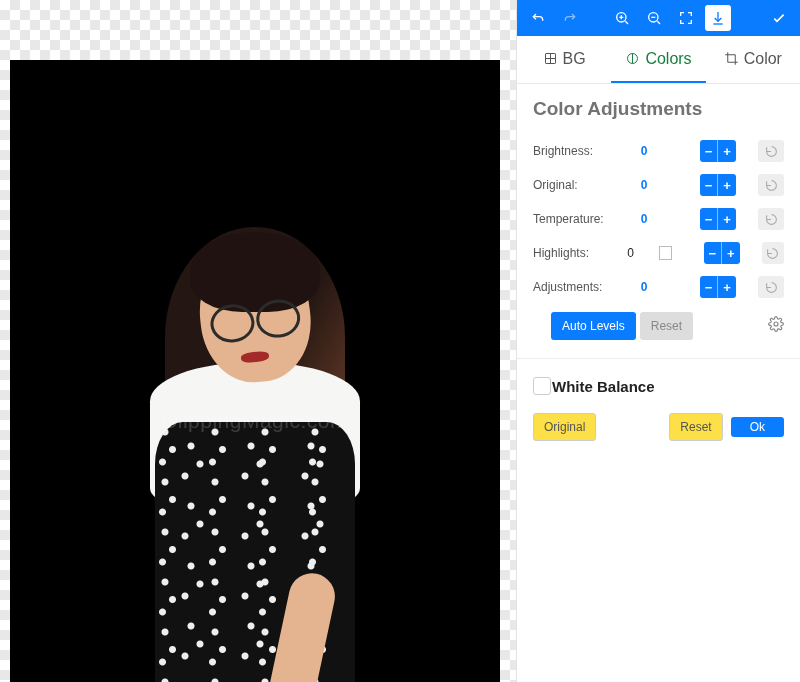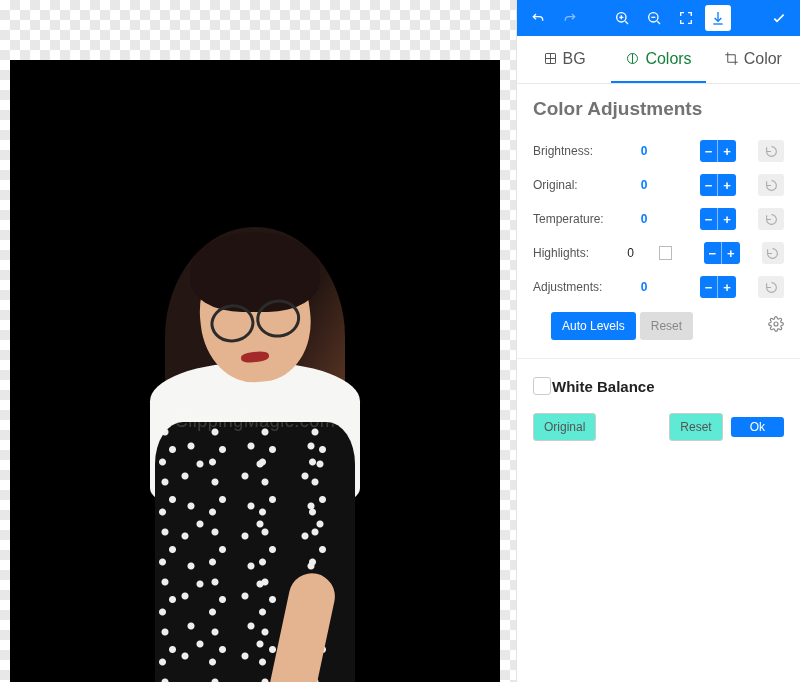--- a/index.html
+++ b/index.html
@@ -20,21 +20,21 @@
     left: 10px; top: 60px;
     width: 490px; height: 622px;
     background: #000;
     overflow: hidden;
   }
   .watermark {
     position: absolute;
     left: 50%; top: 58%;
     transform: translate(-50%,-50%);
     color: rgba(255,255,255,0.18);
-    font-size: 18px;
+    font-size: 21px;
     font-weight: 500;
     letter-spacing: 0.5px;
     pointer-events: none;
   }
   
   .person {
     position: absolute;
     left: 50%; bottom: 0;
     transform: translateX(-50%);
     width: 260px; height: 490px;
@@ -193,21 +193,21 @@
   }
   .checkbox {
     width:18px; height:18px; border:1px solid #ccc; border-radius:3px;
     background:#fff; cursor:pointer;
   }
 
   .footer-row {
     display:flex; gap:8px; align-items:center;
     margin-top:10px;
   }
-  .btn-outline { background:#5eead4; border:1px solid #ccc; color:#555; }
+  .btn-outline { background:#fde047; border:1px solid #ccc; color:#555; }
   .footer-row .spacer{flex:1;}
 </style>
 </head>
 <body>
 
 <div class="canvas-area">
   <div class="canvas-content">
     <div class="person">
       <div class="hair"></div>
       <div class="neck"></div>

